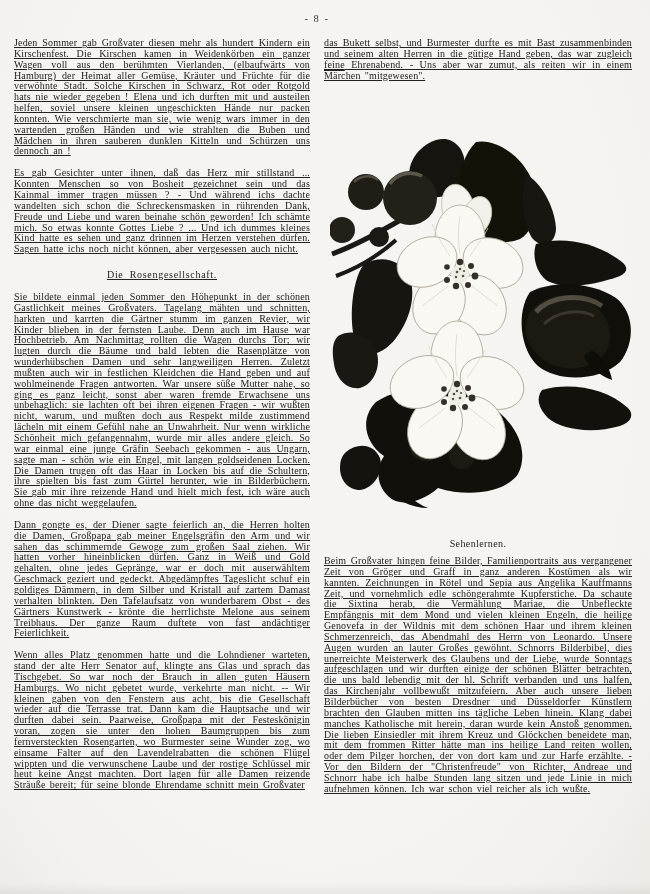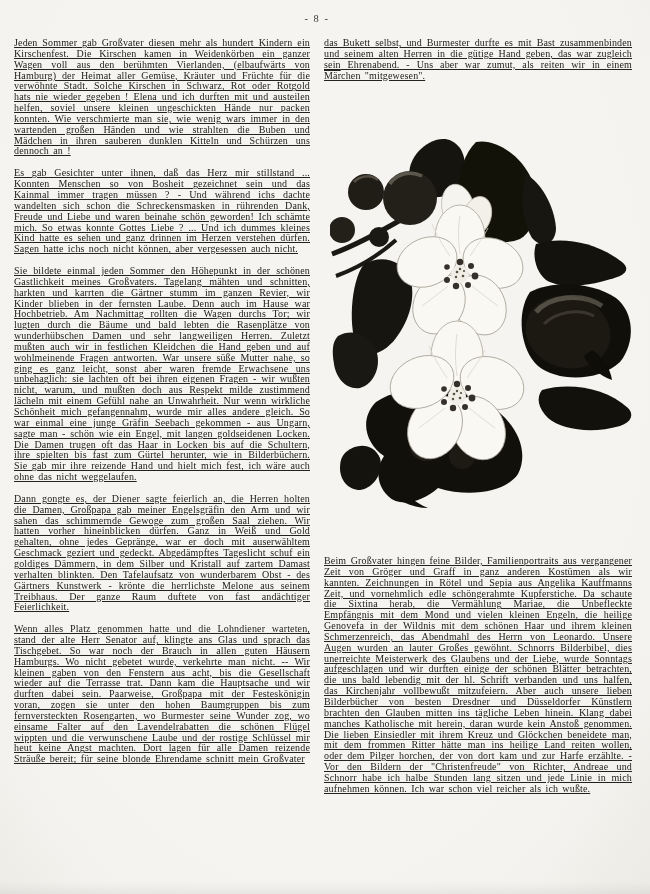--- a/index.html
+++ b/index.html
@@ -53,27 +53,28 @@
 </head>
 <body>
 
 <div class="page">
 
   <div class="page-number">- 8 -</div>
 
   <div class="col col-left">
     <p>Jeden Sommer gab Großvater diesen mehr als hundert Kindern ein Kirschenfest. Die Kirschen kamen in Weidenkörben ein ganzer Wagen voll aus den berühmten Vierlanden, (elbaufwärts von Hamburg) der Heimat aller Gemüse, Kräuter und Früchte für die verwöhnte Stadt. Solche Kirschen in Schwarz, Rot oder Rotgold hats nie wieder gegeben ! Elena und ich durften mit und austeilen helfen, soviel unsere kleinen ungeschickten Hände nur packen konnten. Wie verschmierte man sie, wie wenig wars immer in den wartenden großen Händen und wie strahlten die Buben und Mädchen in ihren sauberen dunklen Kitteln und Schürzen uns dennoch an !</p>
     <p>Es gab Gesichter unter ihnen, daß das Herz mir stillstand ... Konnten Menschen so von Bosheit gezeichnet sein und das Kainmal immer tragen müssen ? - Und während ichs dachte wandelten sich schon die Schreckensmasken in rührenden Dank, Freude und Liebe und waren beinahe schön geworden! Ich schämte mich. So etwas konnte Gottes Liebe ? ... Und ich dummes kleines Kind hatte es sehen und ganz drinnen im Herzen verstehen dürfen. Sagen hatte ichs noch nicht können, aber vergesessen auch nicht.</p>
+    <h3 class="heading">Die Rosengesellschaft.</h3>
     <p>Sie bildete einmal jeden Sommer den Höhepunkt in der schönen Gastlichkeit meines Großvaters. Tagelang mähten und schnitten, harkten und karrten die Gärtner stumm im ganzen Revier, wir Kinder blieben in der fernsten Laube. Denn auch im Hause war Hochbetrieb. Am Nachmittag rollten die Wagen durchs Tor; wir lugten durch die Bäume und bald lebten die Rasenplätze von wunderhübschen Damen und sehr langweiligen Herren. Zuletzt mußten auch wir in festlichen Kleidchen die Hand geben und auf wohlmeinende Fragen antworten. War unsere süße Mutter nahe, so ging es ganz leicht, sonst aber waren fremde Erwachsene uns unbehaglich: sie lachten oft bei ihren eigenen Fragen - wir wußten nicht, warum, und mußten doch aus Respekt milde zustimmend lächeln mit einem Gefühl nahe an Unwahrheit. Nur wenn wirkliche Schönheit mich gefangennahm, wurde mir alles andere gleich. So war einmal eine junge Gräfin Seebach gekommen - aus Ungarn, sagte man - schön wie ein Engel, mit langen goldseidenen Locken. Die Damen trugen oft das Haar in Locken bis auf die Schultern, ihre spielten bis fast zum Gürtel herunter, wie in Bilderbüchern. Sie gab mir ihre reizende Hand und hielt mich fest, ich wäre auch ohne das nicht weggelaufen.</p>
     <p>Dann gongte es, der Diener sagte feierlich an, die Herren holten die Damen, Großpapa gab meiner Engelsgräfin den Arm und wir sahen das schimmernde Gewoge zum großen Saal ziehen. Wir hatten vorher hineinblicken dürfen. Ganz in Weiß und Gold gehalten, ohne jedes Gepränge, war er doch mit auserwähltem Geschmack geziert und gedeckt. Abgedämpftes Tageslicht schuf ein goldiges Dämmern, in dem Silber und Kristall auf zartem Damast verhalten blinkten. Den Tafelaufsatz von wunderbarem Obst - des Gärtners Kunstwerk - krönte die herrlichste Melone aus seinem Treibhaus. Der ganze Raum duftete von fast andächtiger Feierlichkeit.</p>
     <p>Wenn alles Platz genommen hatte und die Lohndiener warteten, stand der alte Herr Senator auf, klingte ans Glas und sprach das Tischgebet. So war noch der Brauch in allen guten Häusern Hamburgs. Wo nicht gebetet wurde, verkehrte man nicht. -- Wir kleinen gaben von den Fenstern aus acht, bis die Gesellschaft wieder auf die Terrasse trat. Dann kam die Hauptsache und wir durften dabei sein. Paarweise, Großpapa mit der Festeskönigin voran, zogen sie unter den hohen Baumgruppen bis zum fernversteckten Rosengarten, wo Burmester seine Wunder zog, wo einsame Falter auf den Lavendelrabatten die schönen Flügel wippten und die verwunschene Laube und der rostige Schlüssel mir heut keine Angst machten. Dort lagen für alle Damen reizende Sträuße bereit; für seine blonde Ehrendame schnitt mein Großvater</p>
   </div>
 
   <div class="col col-right-top">
-    <p><span>das Bukett selbst, und Burmester durfte es mit Bast zusammenbinden und seinem alten Herren in die gütige Hand geben, das war zugleich </span><span class="underlined">sein</span><span> Ehrenabend. - Uns aber war zumut, als reiten wir in einem Märchen "mitgewesen".</span></p>
+    <p><span>das Bukett selbst, und Burmester durfte es mit Bast zusammenbinden und seinem alten Herren in die gütige Hand geben, das war zugleich </span><span class="underlined">feine</span><span> Ehrenabend. - Uns aber war zumut, als reiten wir in einem Märchen "mitgewesen".</span></p>
   </div>
 
   <div class="illustration">
     <svg viewBox="0 0 318 380" xmlns="http://www.w3.org/2000/svg">
 
       <path d="M2,118 C24,110 50,96 74,82" stroke="#1b1914" stroke-width="5" fill="none"></path>
       <path d="M6,140 C28,132 48,120 66,104" stroke="#1b1914" stroke-width="4" fill="none"></path>
 
       <path d="M106,4 C88,10 76,28 80,44 C84,58 102,66 120,58 C134,50 140,28 130,12 C122,2 114,2 106,4 Z" fill="#16140f"></path>
       <path d="M146,6 C130,22 124,52 132,78 C142,100 168,112 190,103 C206,95 210,64 201,42 C191,20 166,2 146,6 Z" fill="#131208"></path>
@@ -168,18 +169,19 @@
       <g fill="#55503f">
         <circle cx="124" cy="258" r="1.3"></circle>
           <circle cx="130" cy="262" r="1.3"></circle>
           <circle cx="127" cy="255" r="1.2"></circle>
           <circle cx="131" cy="257" r="1.1"></circle>
           <circle cx="123" cy="263" r="1.2"></circle>
       </g>
     </svg>
   </div>
 
+  <div class="caption">Sehenlernen.</div>
 
   <div class="col col-right-main">
     <p>Beim Großvater hingen feine Bilder, Familienportraits aus vergangener Zeit von Gröger und Graff in ganz anderen Kostümen als wir kannten. Zeichnungen in Rötel und Sepia aus Angelika Kauffmanns Zeit, und vornehmlich edle schöngerahmte Kupferstiche. Da schaute die Sixtina herab, die Vermählung Mariae, die Unbefleckte Empfängnis mit dem Mond und vielen kleinen Engeln, die heilige Genovefa in der Wildnis mit dem schönen Haar und ihrem kleinen Schmerzenreich, das Abendmahl des Herrn von Leonardo. Unsere Augen wurden an lauter Großes gewöhnt. Schnorrs Bilderbibel, dies unerreichte Meisterwerk des Glaubens und der Liebe, wurde Sonntags aufgeschlagen und wir durften einige der schönen Blätter betrachten, die uns bald lebendig mit der hl. Schrift verbanden und uns halfen, das Kirchenjahr vollbewußt mitzufeiern. Aber auch unsere lieben Bilderbücher von besten Dresdner und Düsseldorfer Künstlern brachten den Glauben mitten ins tägliche Leben hinein. Klang dabei manches Katholische mit herein, daran wurde kein Anstoß genommen. Die lieben Einsiedler mit ihrem Kreuz und Glöckchen beneidete man, mit dem frommen Ritter hätte man ins heilige Land reiten wollen, oder dem Pilger horchen, der von dort kam und zur Harfe erzählte. - Vor den Bildern der "Christenfreude" von Richter, Andreae und Schnorr habe ich halbe Stunden lang sitzen und jede Linie in mich aufnehmen können. Ich war schon viel reicher als ich wußte.</p>
   </div>
 
 </div>
 
 </body></html>

